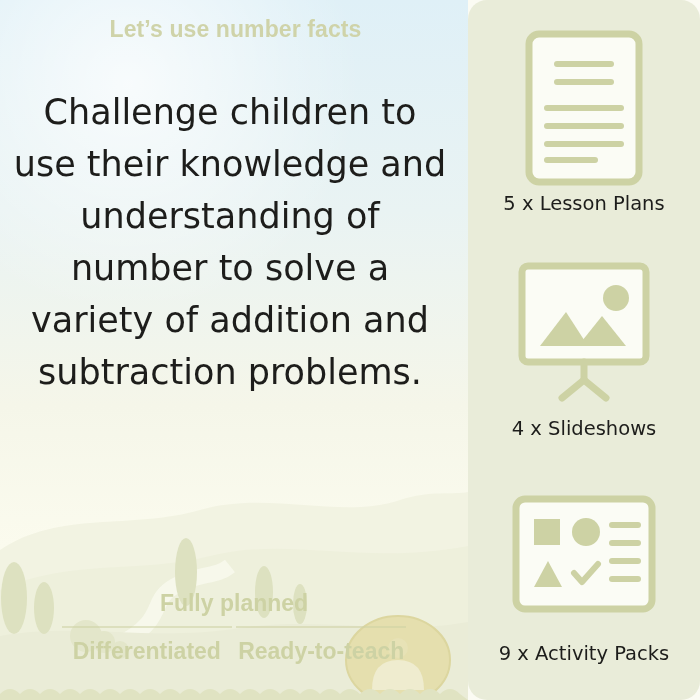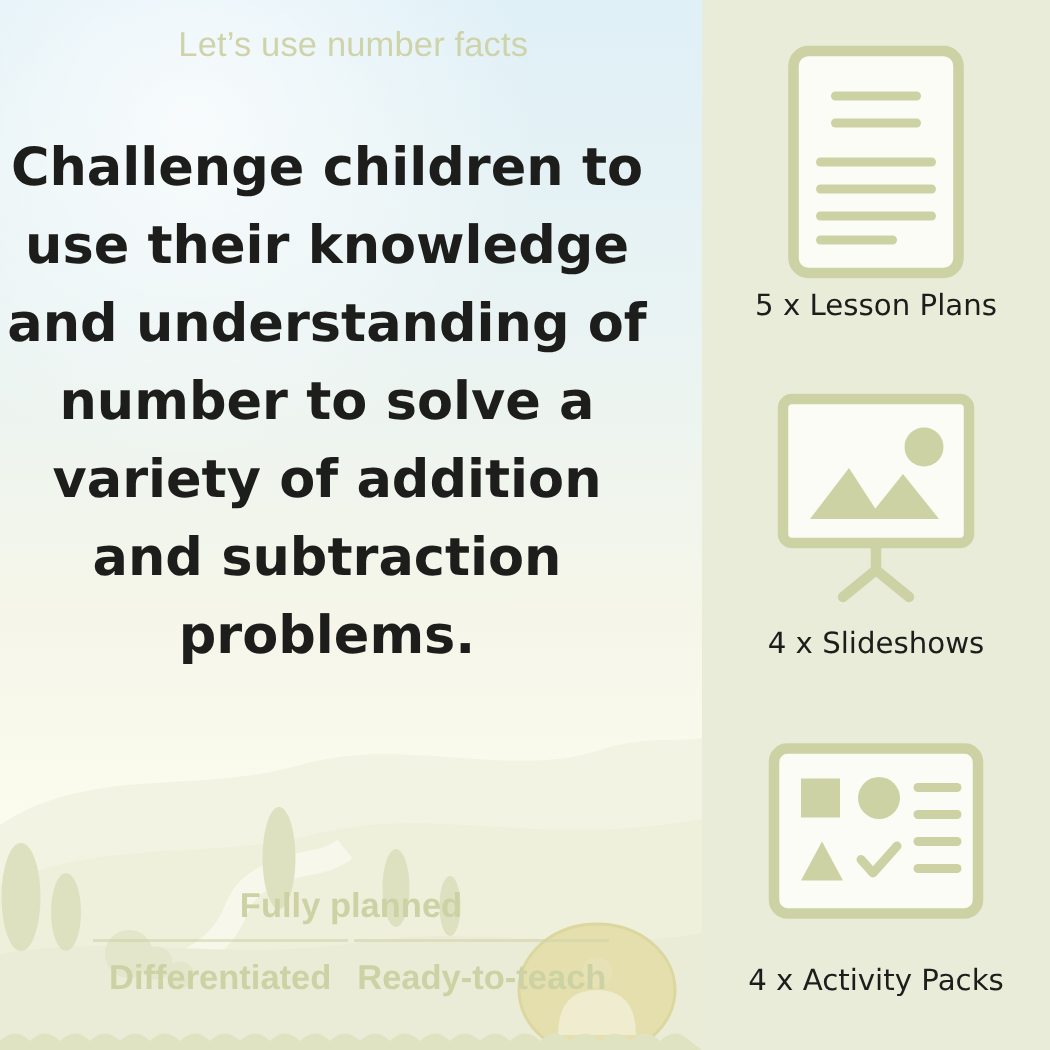--- a/index.html
+++ b/index.html
@@ -42,35 +42,35 @@
     left: 0; bottom: 0;
     width: 468px; height: 340px;
   }
 
   .eyebrow {
     position: absolute;
     top: 16px;
     left: 3px; right: 0;
     text-align: center;
     font-size: 23px;
-    font-weight: normal;
+    font-weight: bold;
     color: #cfd3a9;
     letter-spacing: 0.1px;
   }
   .headline {
     position: absolute;
     top: 86px;
-    left: 0;
+    left: 12px;
     width: 436px;
     text-align: center;
     font-size: 35px;
     line-height: 52px;
     color: #1d1d1b;
     font-family: "DejaVu Sans", sans-serif;
-    font-weight: 700;
+    font-weight: 400;
   }
 
   .features {
     position: absolute;
     left: 0; right: 0;
     bottom: 26px;
     text-align: center;
   }
   .feature {
     font-size: 23px;
@@ -88,20 +88,21 @@
 
   
   .right-panel {
     position: relative;
     width: 232px;
     height: 700px;
     background: #e9ecd9;
     display: flex;
     flex-direction: column;
     align-items: center;
+    border-radius: 19px;
   }
   .item {
     width: 232px;
     text-align: center;
   }
   .item-icon {
     display: flex;
     align-items: center;
     justify-content: center;
     height: 180px;
@@ -213,17 +214,17 @@
           <path d="M30 94 L44 68 L58 94 Z" fill="#cdd2a4"></path>
           <path d="M70 80 l8 9 l16 -18" stroke="#cdd2a4" stroke-width="6" fill="none" stroke-linecap="round" stroke-linejoin="round"></path>
           <g stroke="#cdd2a4" stroke-width="6" stroke-linecap="round">
             <line x1="108" y1="32" x2="134" y2="32"></line>
             <line x1="108" y1="50" x2="134" y2="50"></line>
             <line x1="108" y1="68" x2="134" y2="68"></line>
             <line x1="108" y1="86" x2="134" y2="86"></line>
           </g>
         </svg>
       </div>
-      <div class="item-label">4 x Activity Packs</div>
+      <div class="item-label">9 x Activity Packs</div>
     </div>
 
   </div>
 </div>
 
 </body></html>

